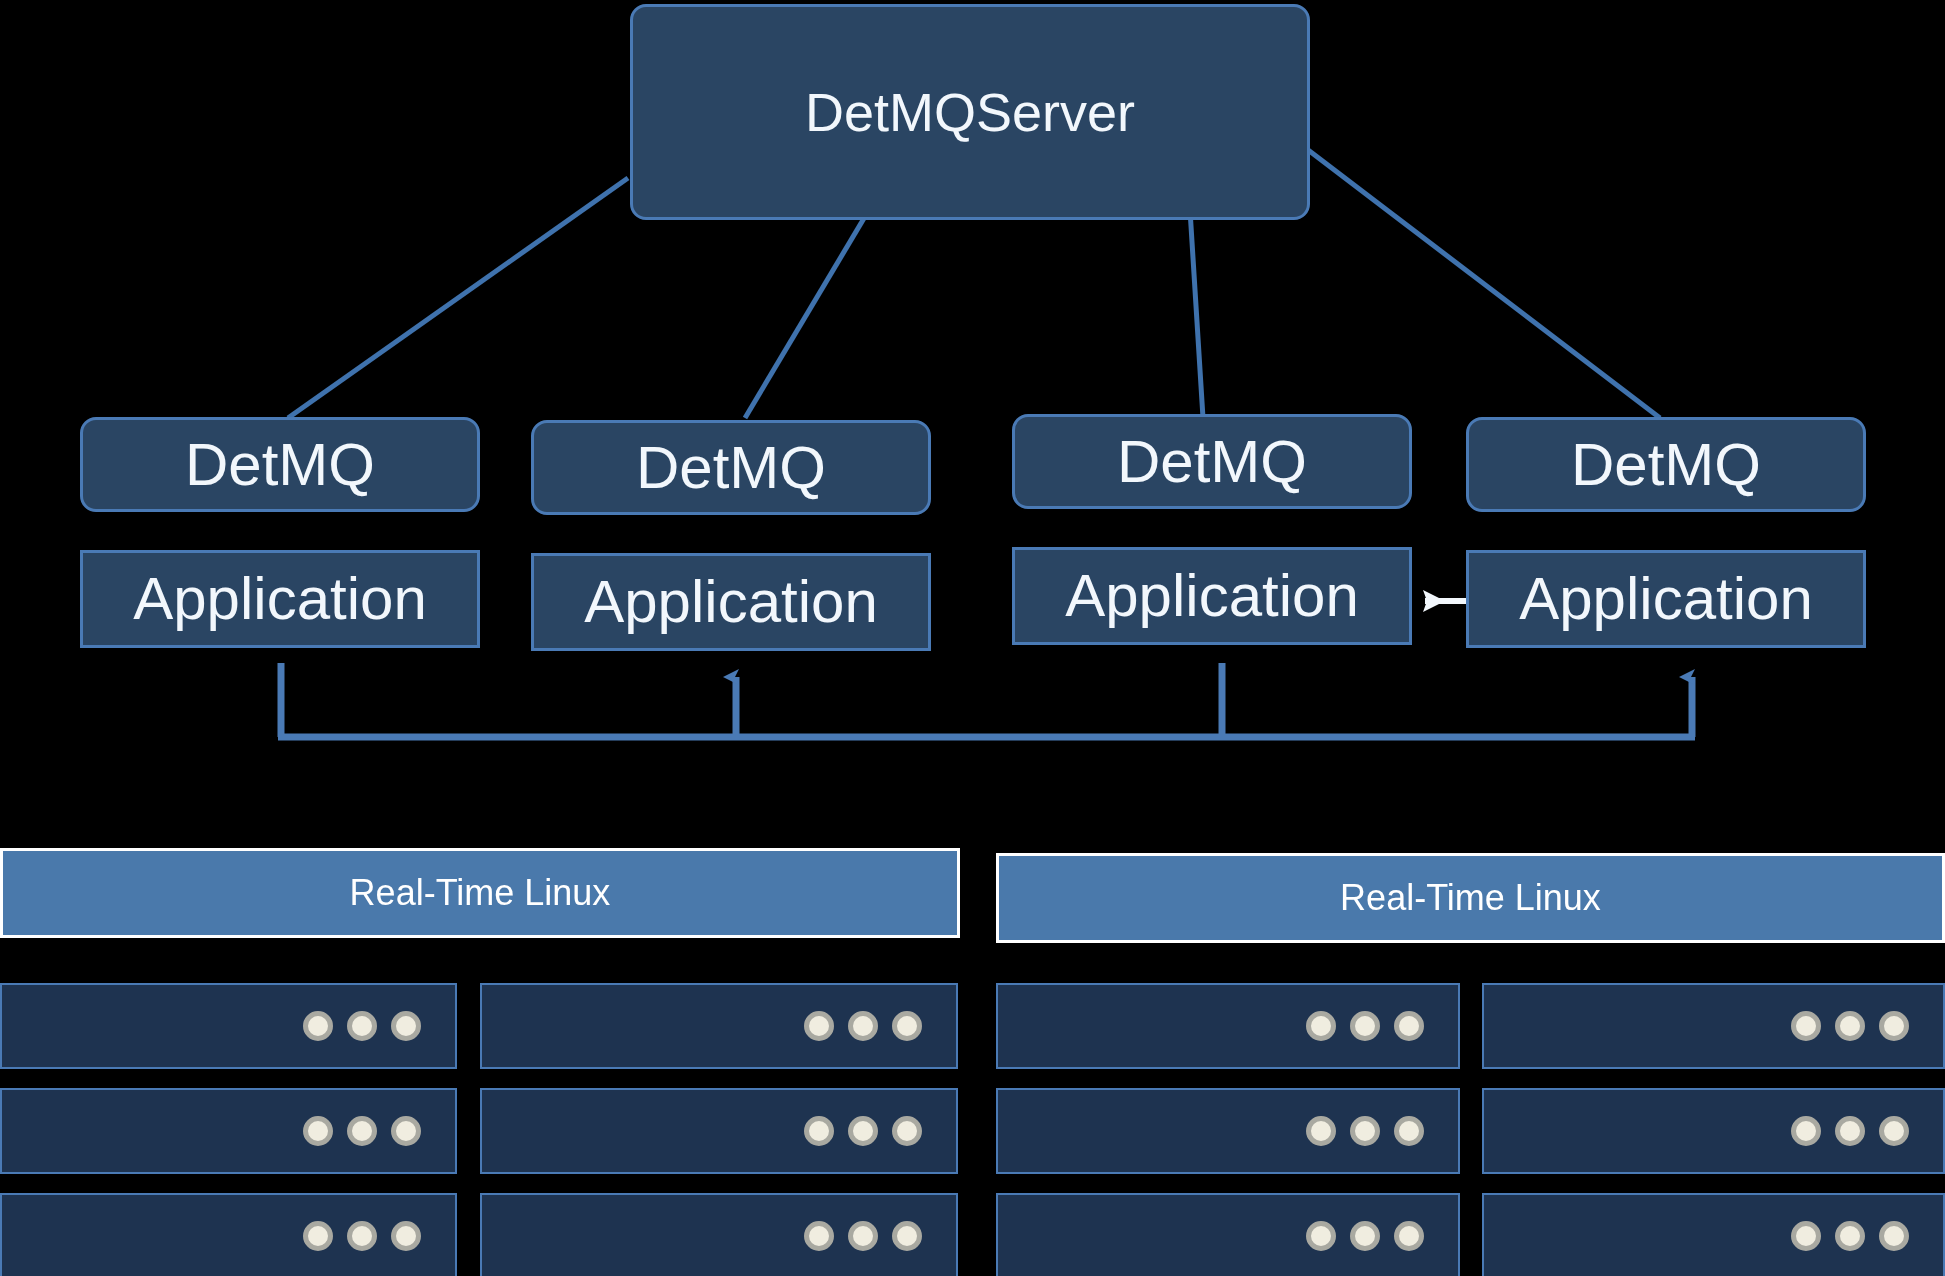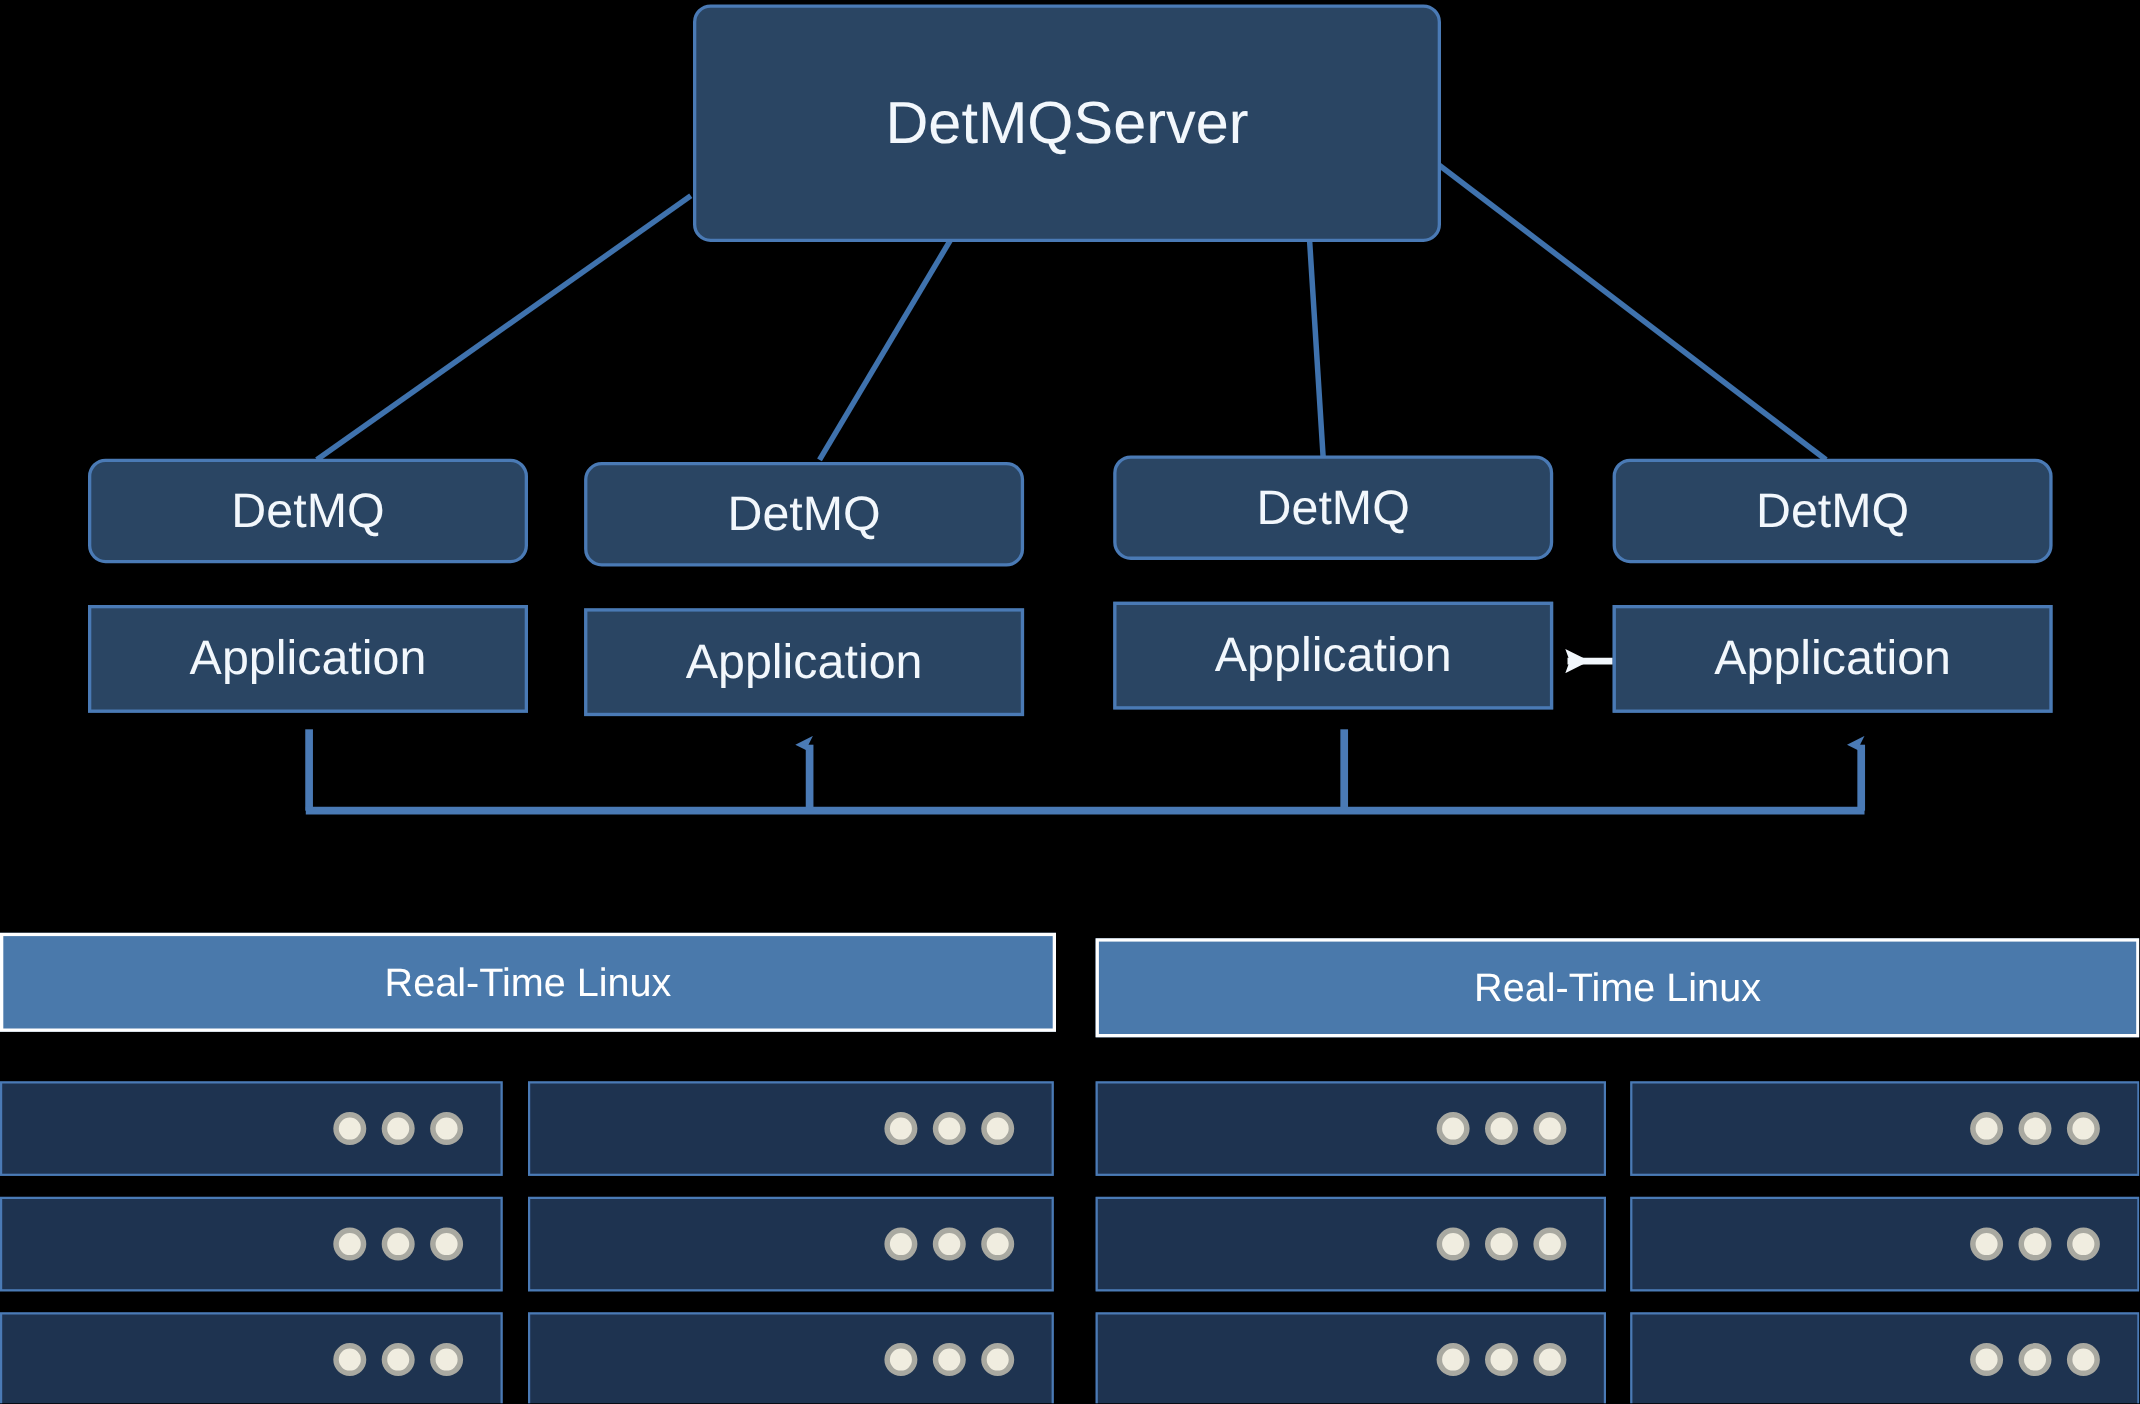--- a/index.html
+++ b/index.html
@@ -39,25 +39,25 @@
     text-align: center;
     line-height: 1;
     white-space: nowrap;
   }
   .node-server {
     border-radius: 16px;
     font-size: 54px;
   }
   .node-detmq {
     border-radius: 16px;
-    font-size: 44px;
+    font-size: 60px;
   }
   .node-app {
     border-radius: 0;
-    font-size: 44px;
+    font-size: 60px;
   }
   
   .os-bar {
     position: absolute;
     box-sizing: border-box;
     background: #4a79ab;
     border: 3px solid #ffffff;
     color: #ffffff;
     display: flex;
     align-items: center;

